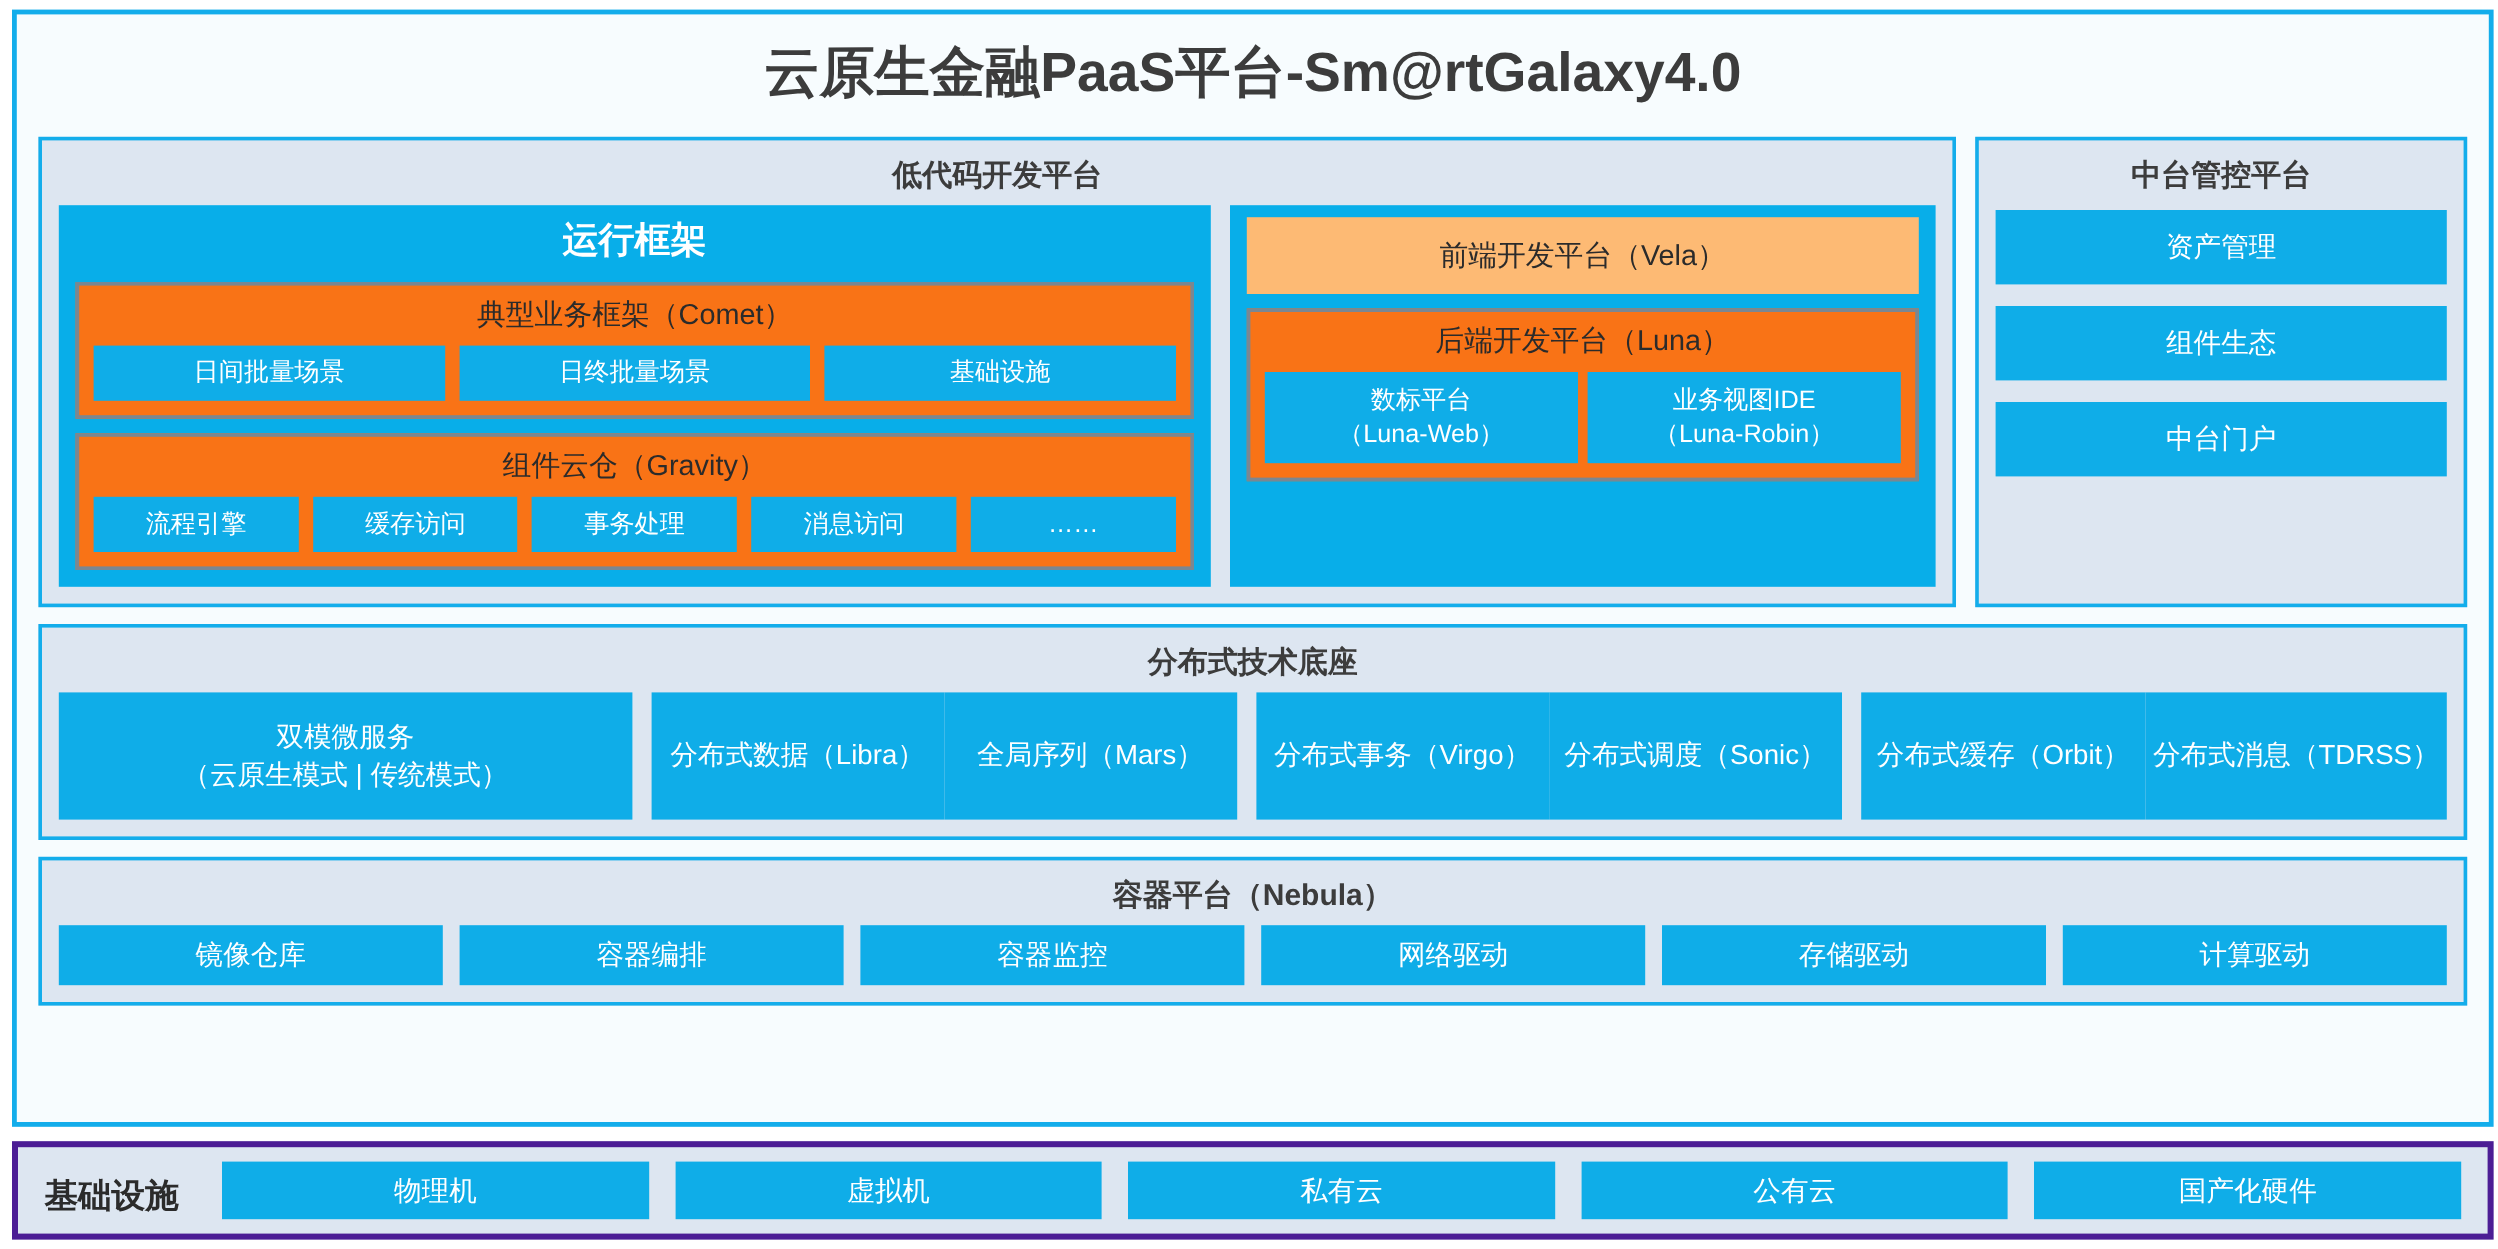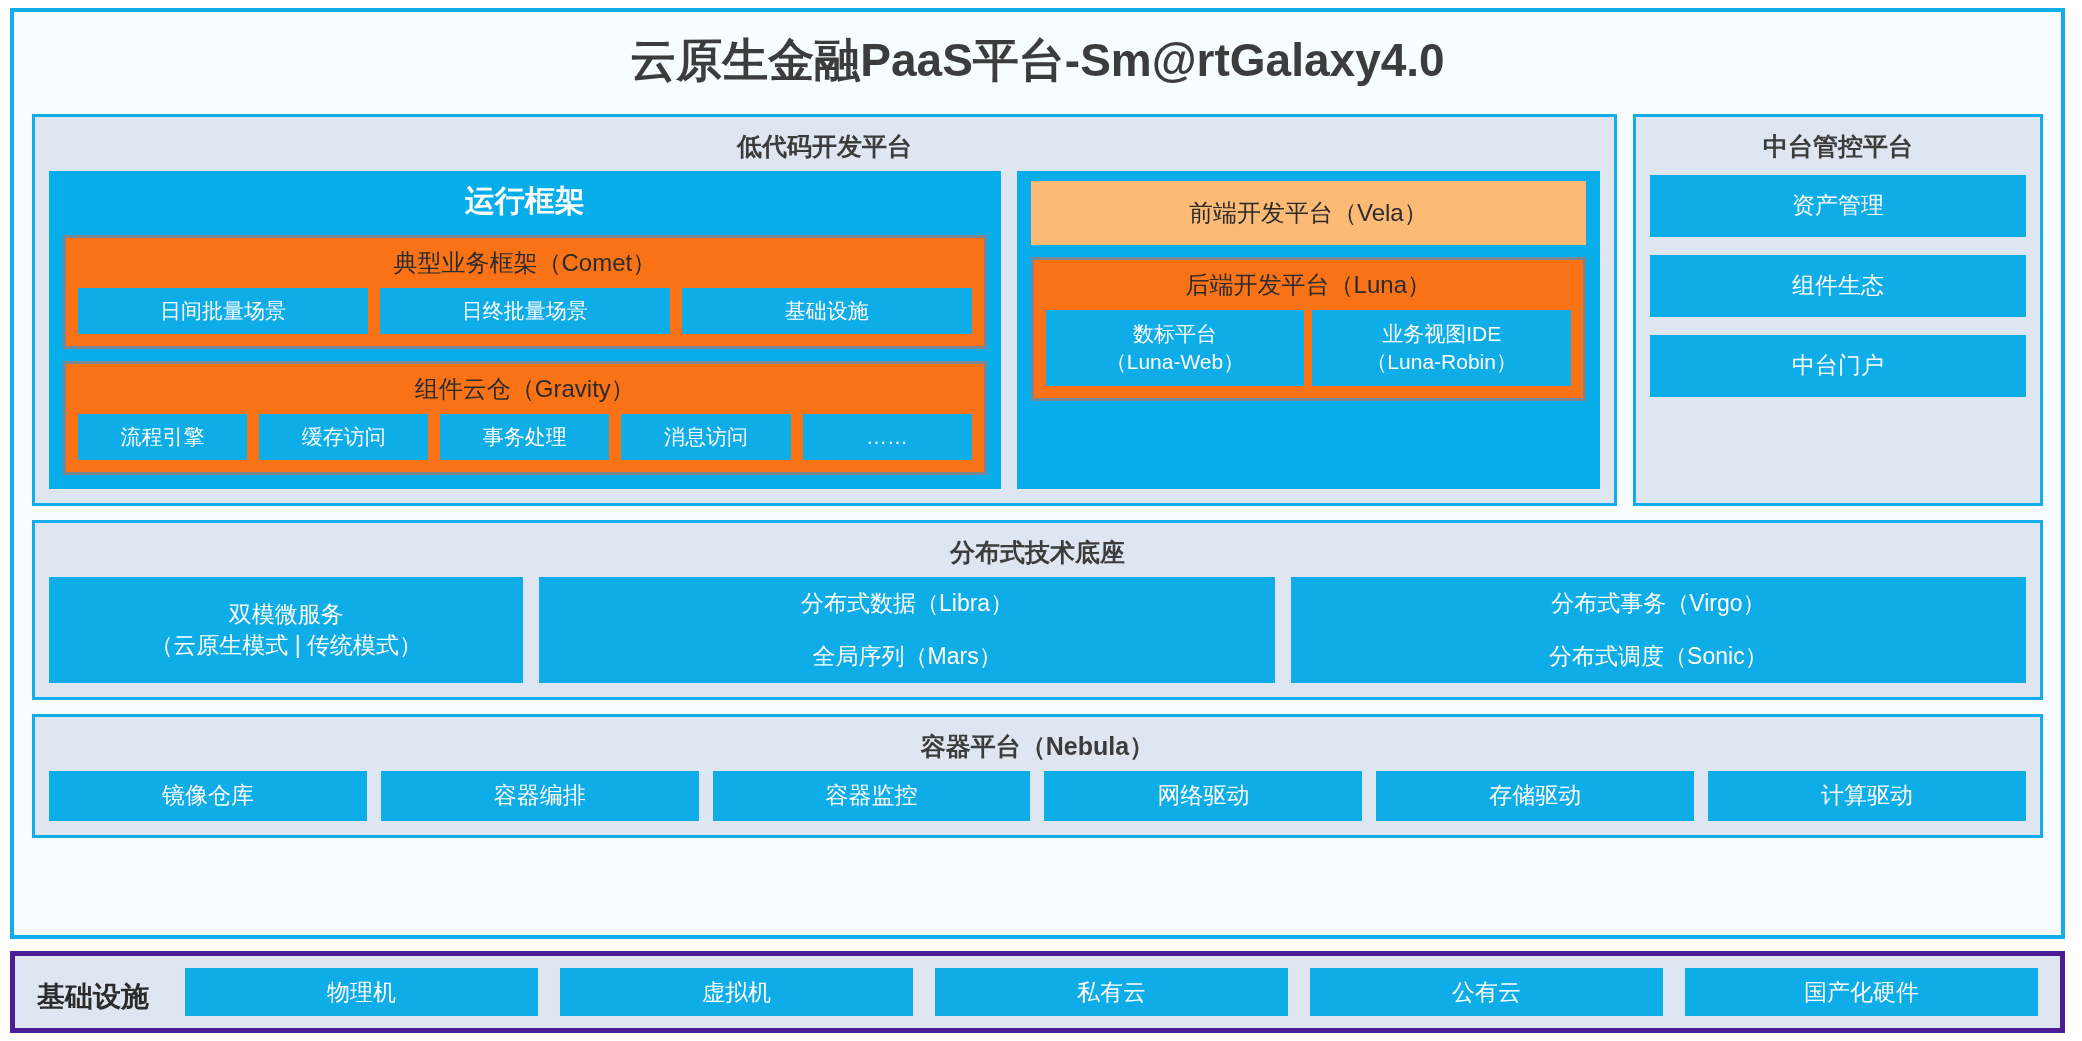--- a/index.html
+++ b/index.html
@@ -11,21 +11,21 @@
     background: #ffffff;
     font-family: "Liberation Sans", "DejaVu Sans", sans-serif;
     overflow: hidden;
   }
 
   #root {
     position: relative;
     width: 2082px;
     height: 1041px;
     background: #ffffff;
-    padding: 8px 17px 8px 10px;
+    padding: 8px 4px 8px 10px;
     display: flex;
     flex-direction: column;
     gap: 12px;
   }
 
   
   .main-frame {
     border: 4px solid #13ADEB;
     background: #F7FCFE;
     padding: 14px 18px 20px 18px;
@@ -182,21 +182,21 @@
     min-height: 106px;
     font-size: 23px;
     line-height: 1.34;
     white-space: normal;
     width: 100%;
   }
 
   .dist-col {
     flex: 1 1 0;
     display: flex;
-    flex-direction: column;
+    flex-direction: row;
   }
   .dist-col .chip {
     min-height: 48px;
     font-size: 23px;
   }
 
   
   .container-body { display: flex; gap: 14px; }
   .container-body .chip {
     min-height: 50px;
@@ -305,20 +305,24 @@
         <div class="dist-col">
           <div class="chip">分布式数据（Libra）</div>
           <div class="chip">全局序列（Mars）</div>
         </div>
 
         <div class="dist-col">
           <div class="chip">分布式事务（Virgo）</div>
           <div class="chip">分布式调度（Sonic）</div>
         </div>
 
+        <div class="dist-col">
+          <div class="chip">分布式缓存（Orbit）</div>
+          <div class="chip">分布式消息（TDRSS）</div>
+        </div>
 
       </div>
     </div>
 
     <div class="panel">
       <div class="panel-title">容器平台（Nebula）</div>
       <div class="container-body">
         <div class="chip">镜像仓库</div>
         <div class="chip">容器编排</div>
         <div class="chip">容器监控</div>

